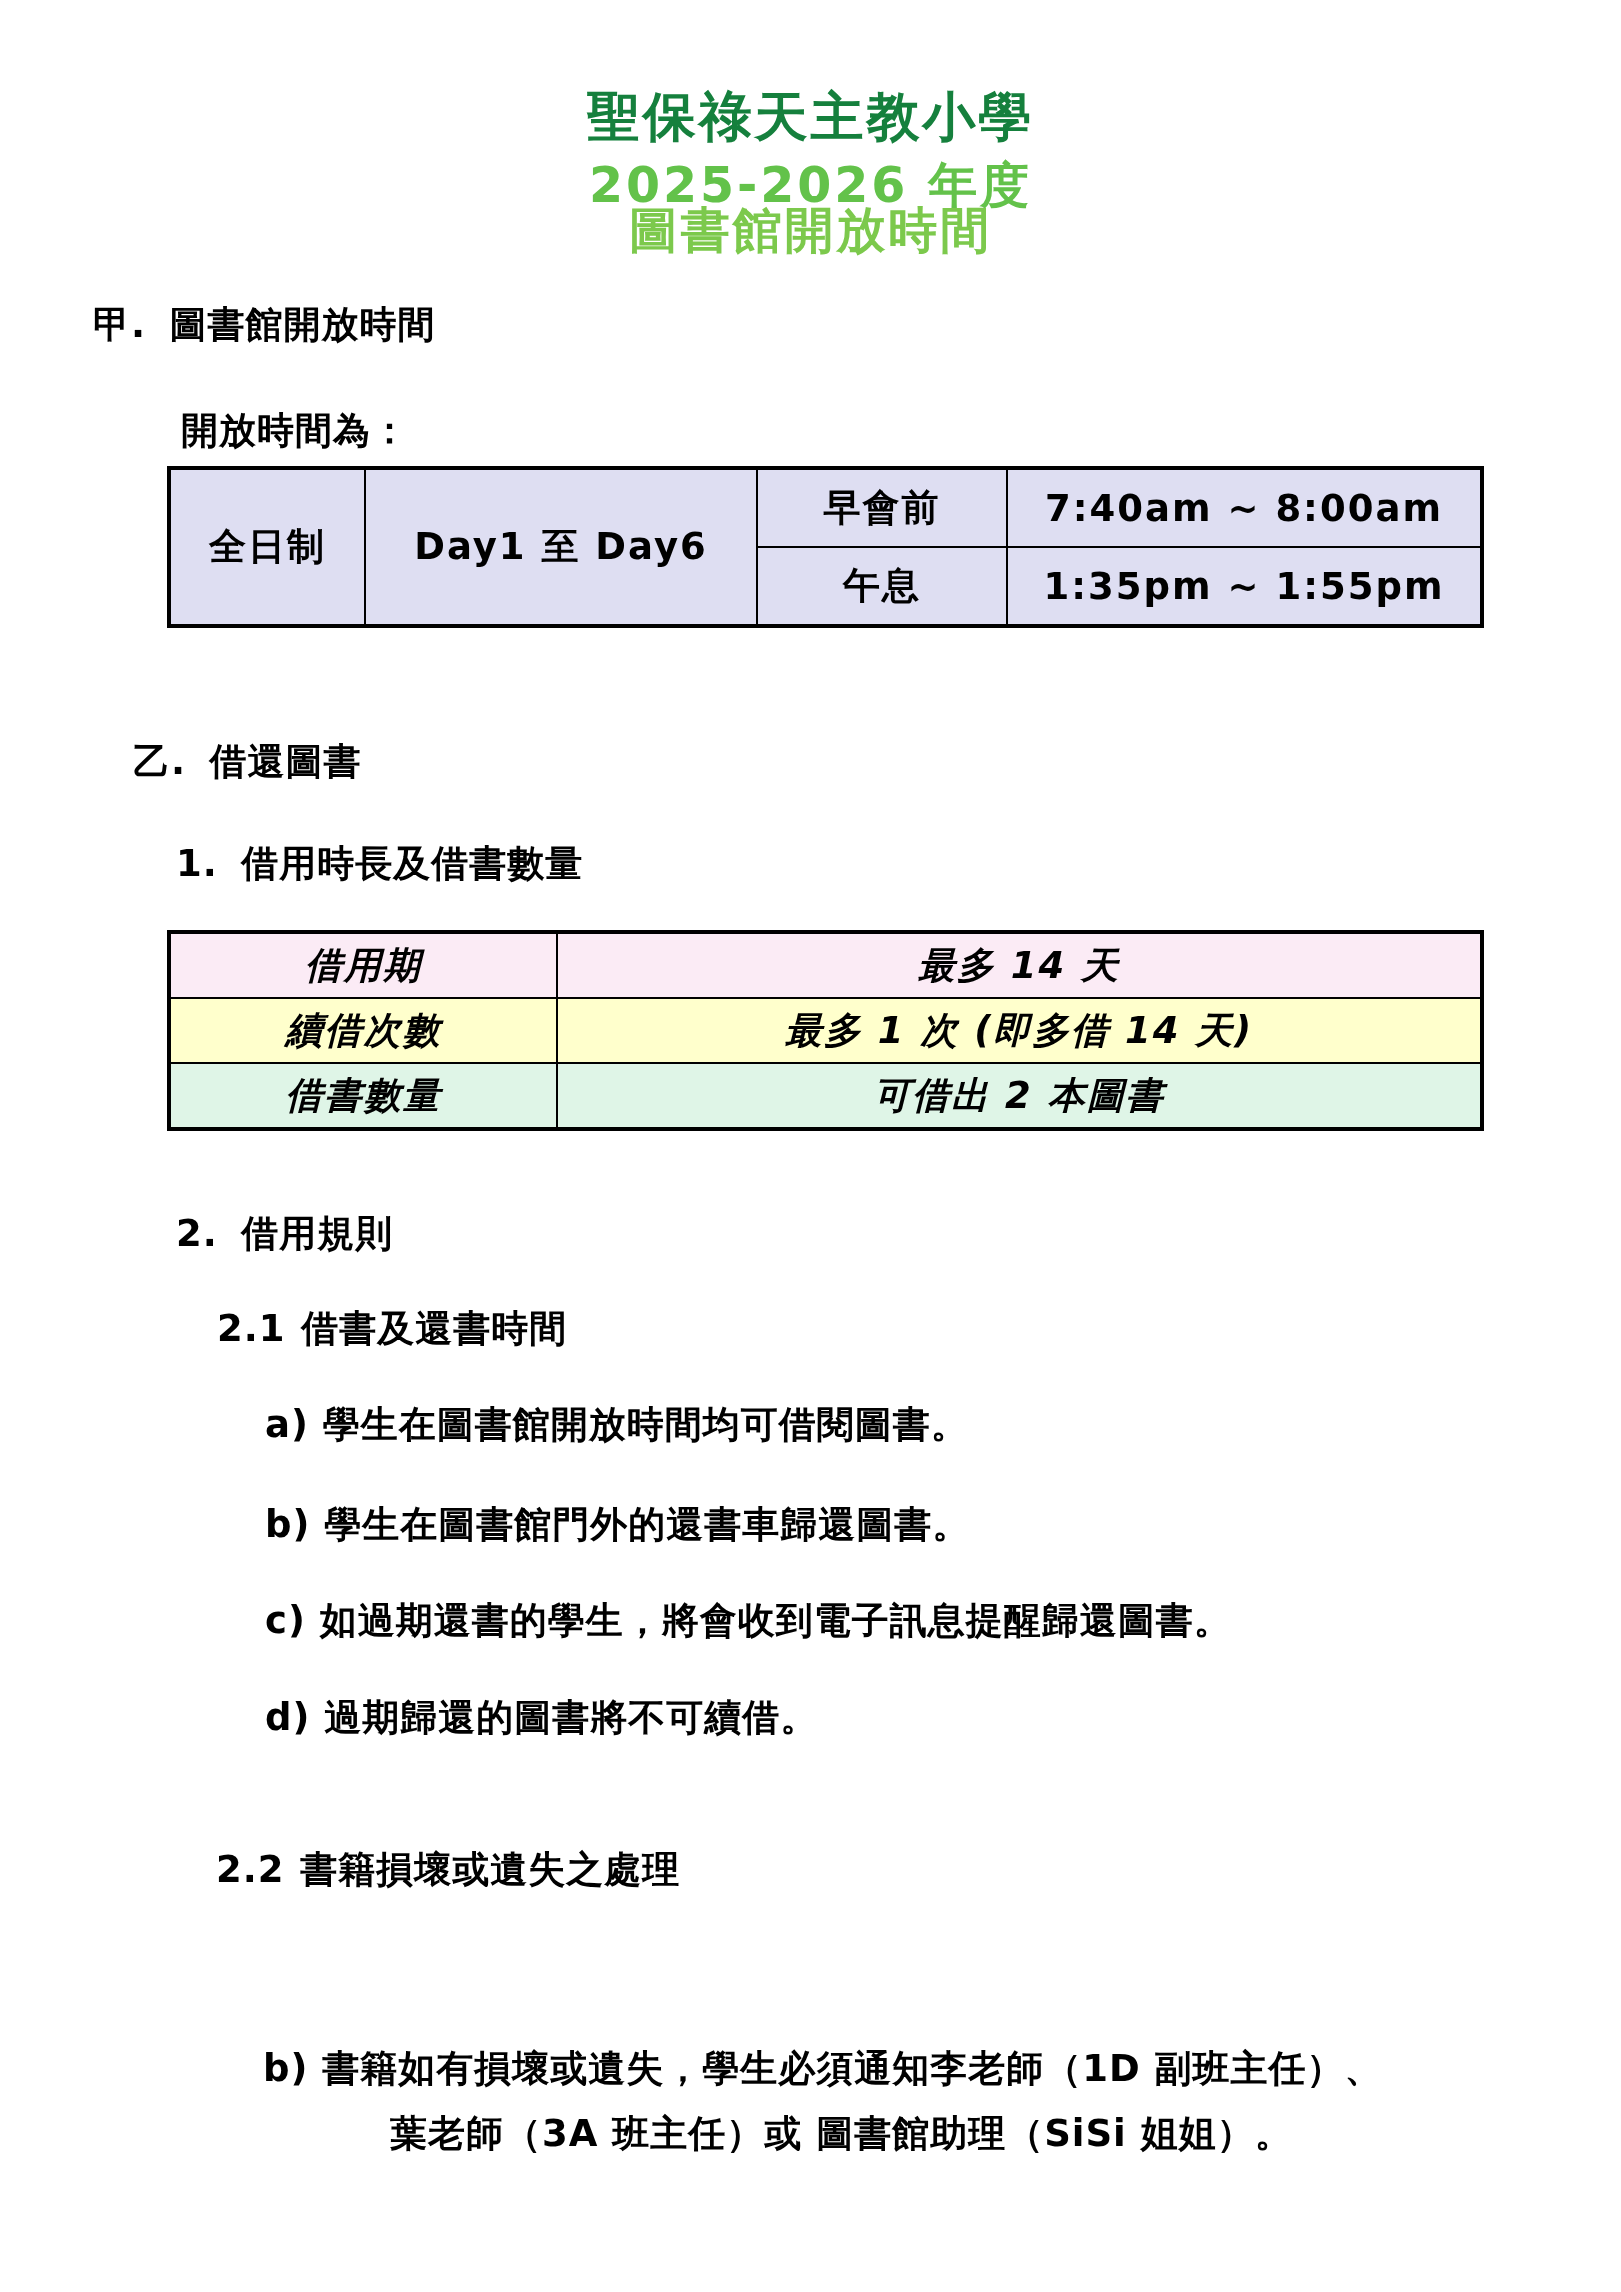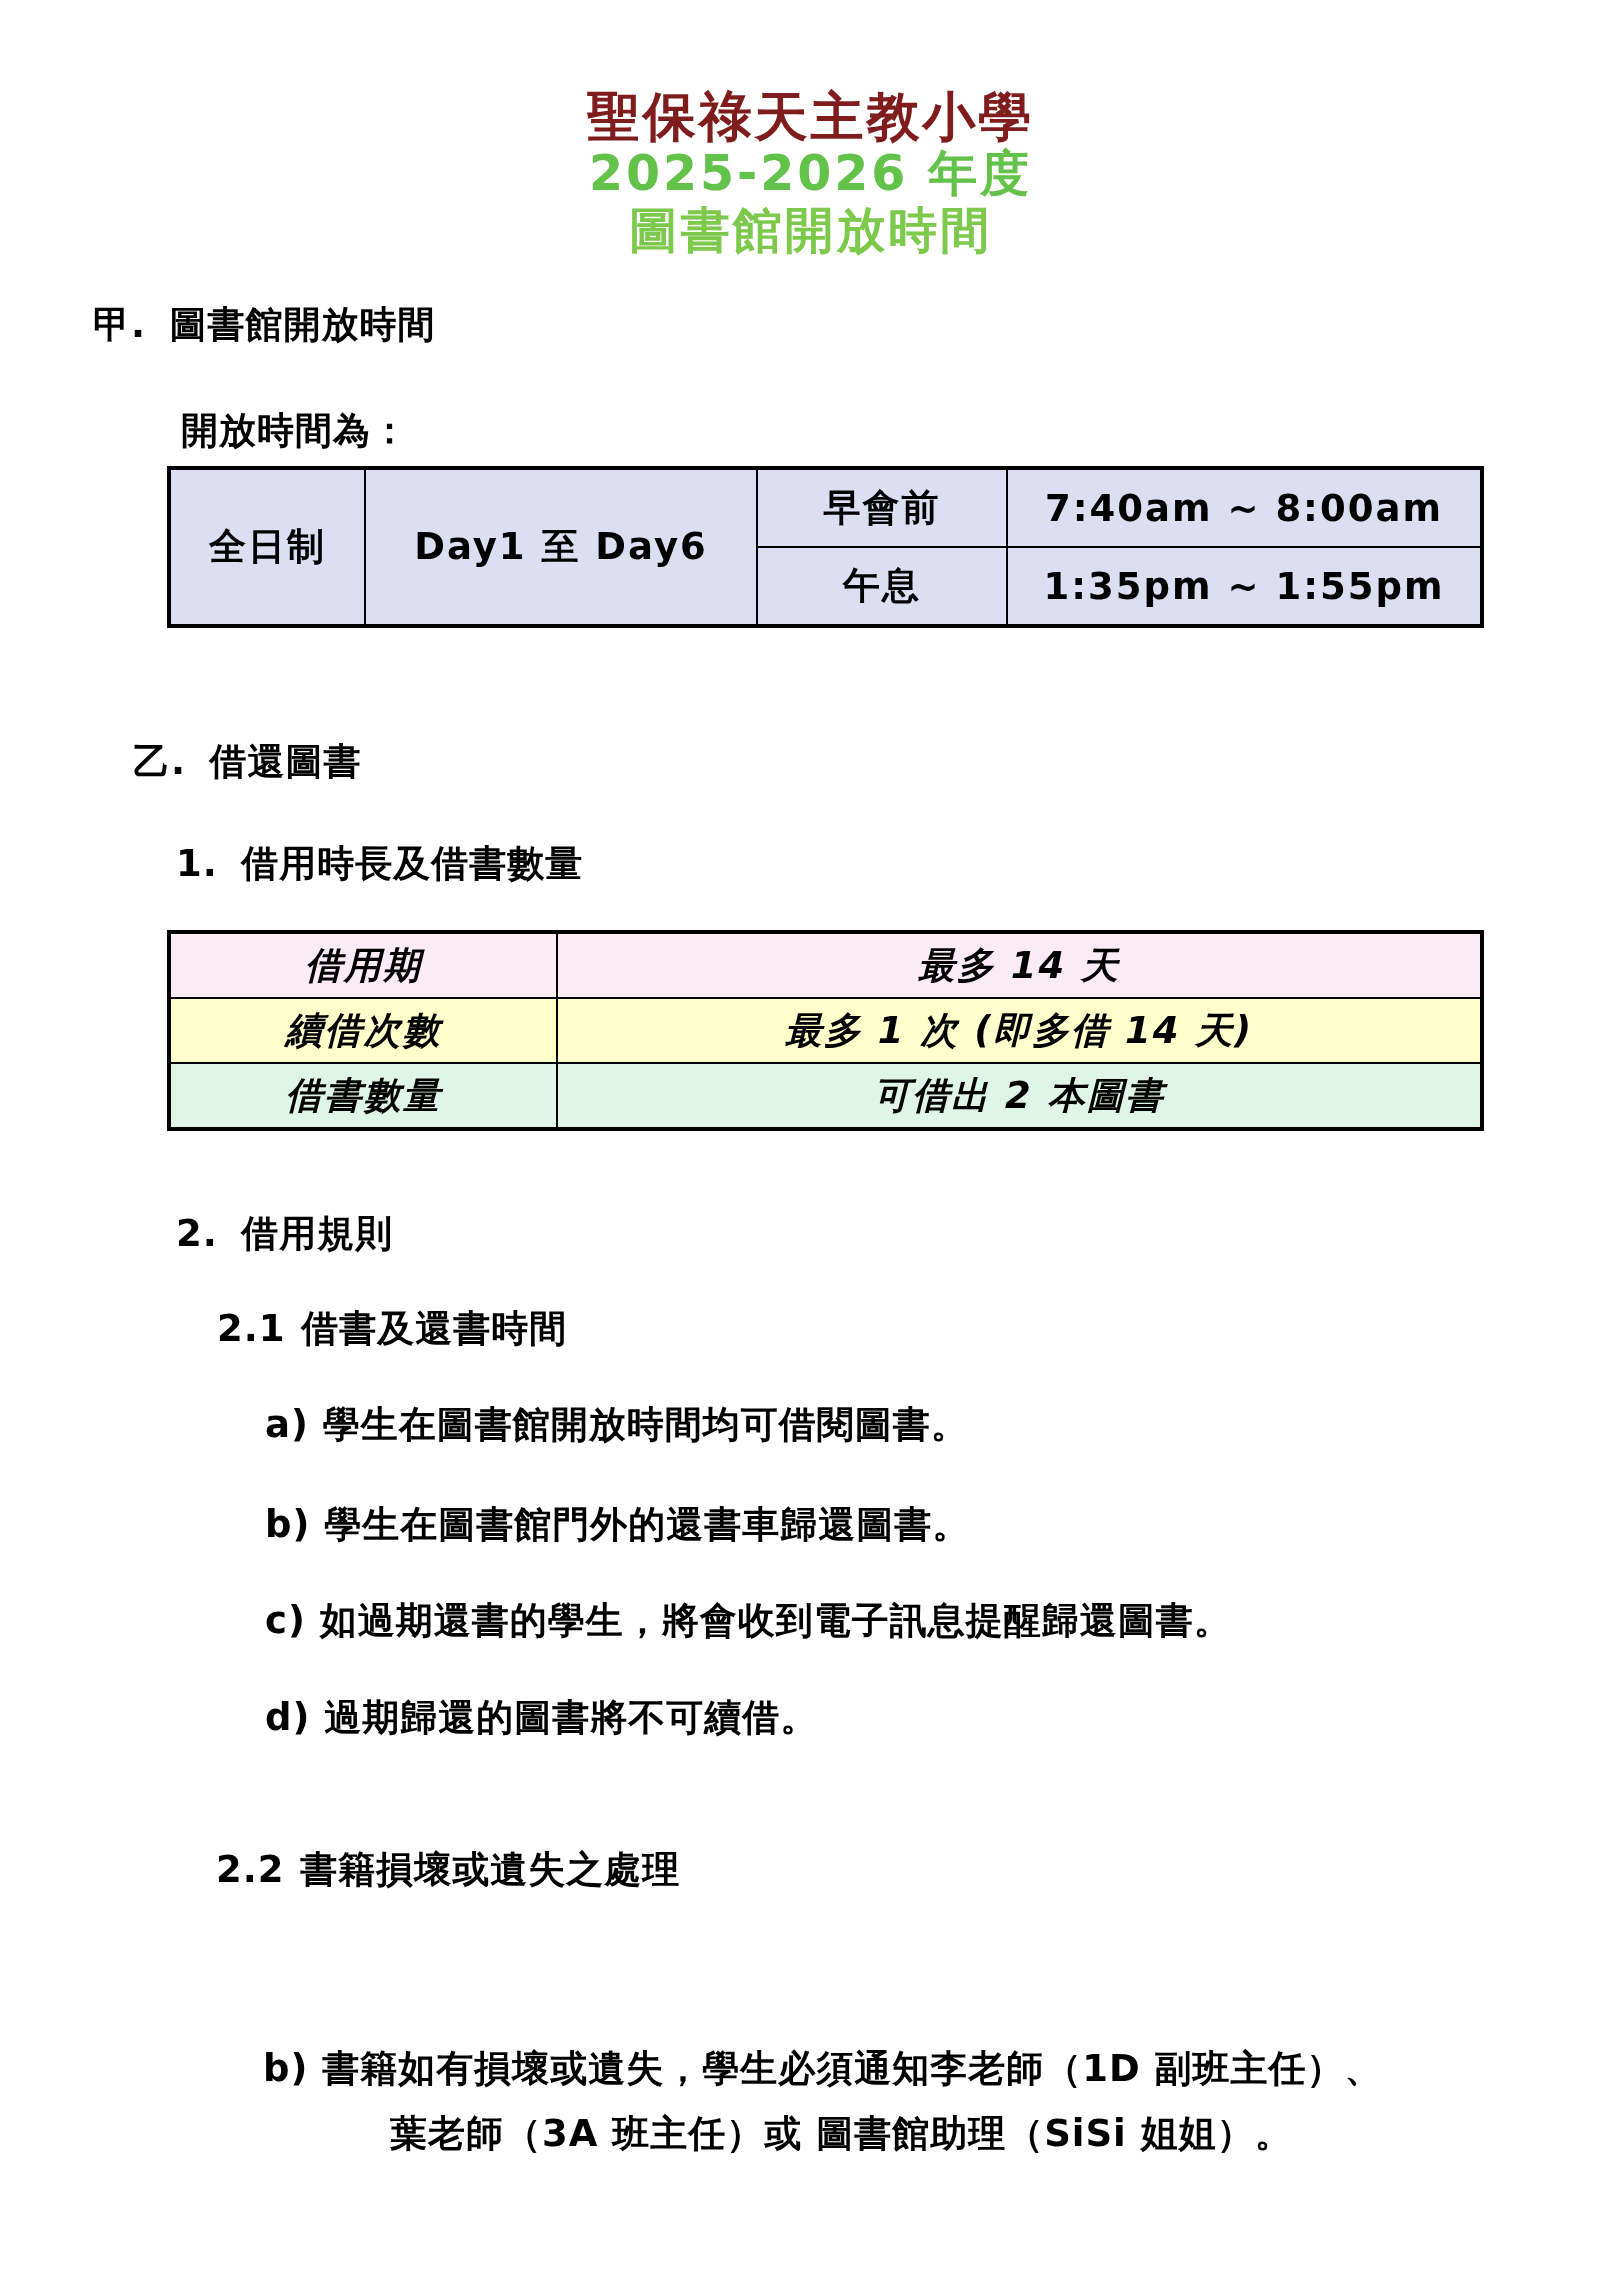--- a/index.html
+++ b/index.html
@@ -67,22 +67,22 @@
   .it-d {top:1693px;left:265px;}
   .it2-a{top:1945px;left:267px;}
   .it2-b1{top:2044px;left:263px;}
   .it2-b2{top:2109px;left:350px;margin-left:40px;}
 </style>
 </head>
 <body>
 
 <div class="page">
 
-  <div class="title-line title-1" style="color: #7f1d1d;">聖保祿天主教小學</div>
-  <div class="title-line title-2" style="color: rgb(99, 194, 74);">2025-2026 年度</div>
+  <div class="title-line title-1" style="color: #15803d;">聖保祿天主教小學</div>
+  <div class="title-line title-2" style="color: rgb(99, 194, 74); margin-top: 12px;">2025-2026 年度</div>
   <div class="title-line title-3" style="color: rgb(124, 201, 76);">圖書館開放時間</div>
 
   <div class="heading h-a">
     <span class="lbl">甲.</span><span>圖書館開放時間</span>
   </div>
 
   <div class="intro">開放時間為：</div>
 
   <table class="doc-table schedule" style="background-color: rgb(222, 222, 242);">
     <colgroup>

